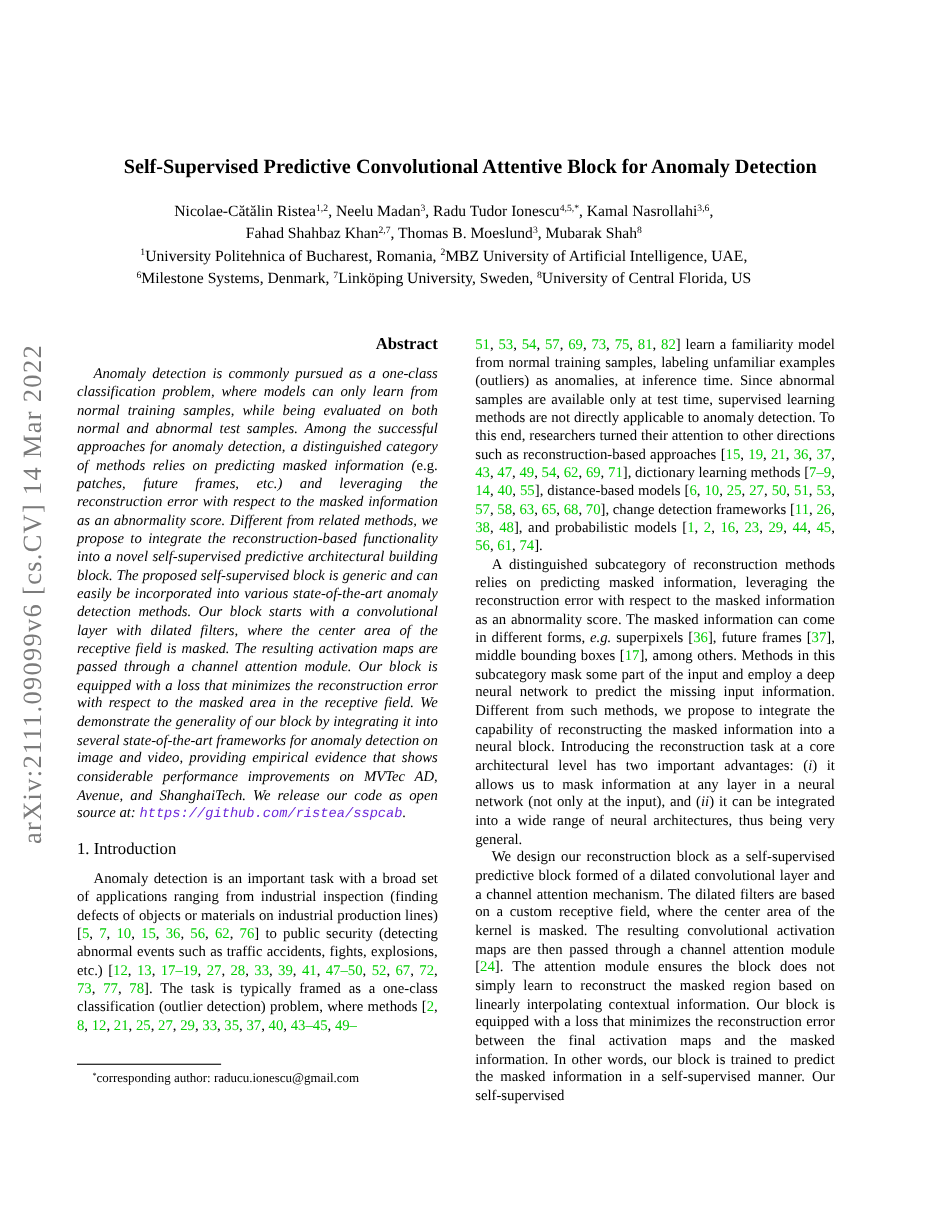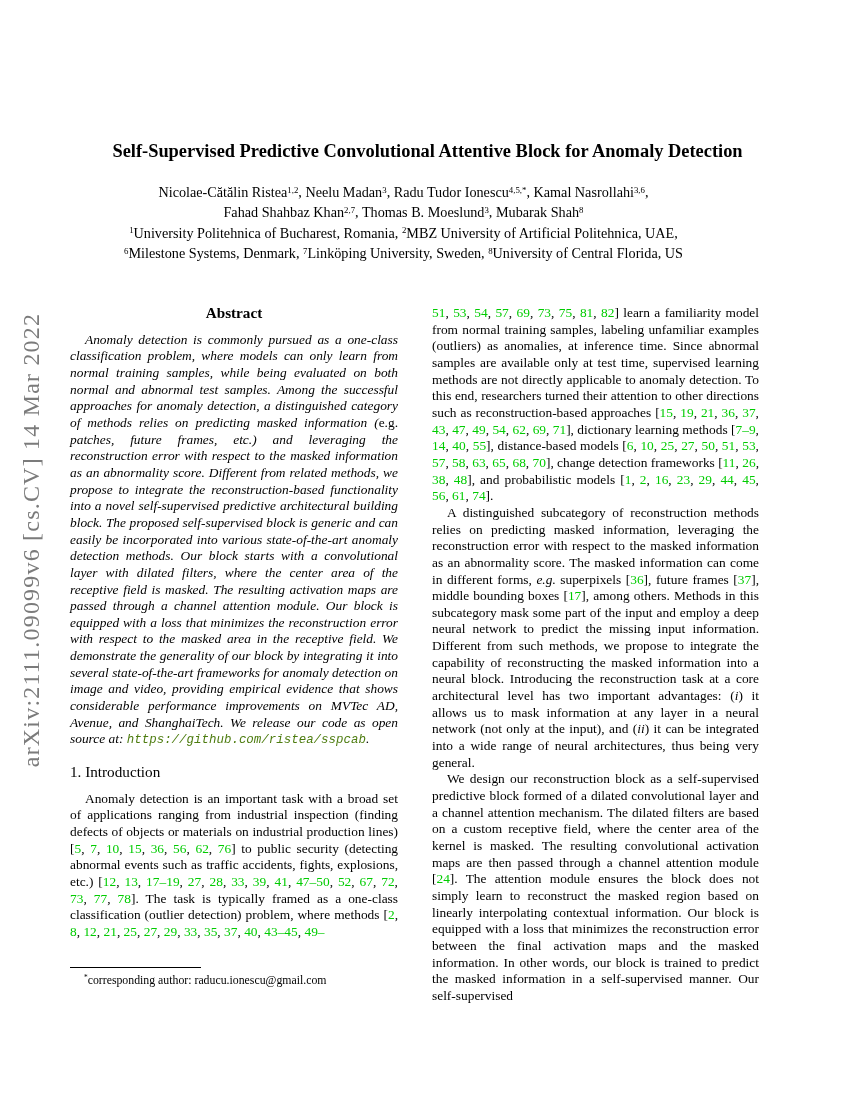--- a/index.html
+++ b/index.html
@@ -29,33 +29,33 @@
   .col { position:absolute; top:305px; width:328px; }
   .col-left  { left:70px;  height:700px; }
   .col-right { left:432px; width:327px; }
 
   .body-text { font-size:13.4px; line-height:16.66px; }
 
   p { margin:0; text-align:justify; text-indent:15px; hyphens:auto; }
   p.noindent { text-indent:0; }
 
   .abstract-heading {
-    font-weight:bold; font-size:15.2px; text-align:center; margin:0 0 10px 0;
+    font-weight:bold; font-size:15.2px; text-align:right; margin:0 0 10px 0;
   }
   .abstract-body { font-style:italic; }
 
   .section-heading {
     font-weight:normal; font-size:15.2px; margin:15px 0 10px 0; text-align:left;
   }
 
   sup { font-size:0.62em; line-height:0; vertical-align:baseline; position:relative; top:-0.5em; }
 
   .cite { color:#00cc00; }
   .link {
-    color:#4d7c0f; font-family:"Liberation Mono","DejaVu Sans Mono",monospace;
+    color:#6d28d9; font-family:"Liberation Mono","DejaVu Sans Mono",monospace;
     font-size:0.93em; word-break:break-all;
   }
   .it { font-style:italic; }
   .rm { font-style:normal; }
 
   .footnote { position:absolute; top:662px; left:0; width:100%; font-size:11.8px; line-height:14.5px; }
   .footnote-rule { width:131px; height:0; border-top:1px solid #000; margin-bottom:5px; }
   .footnote-text { text-indent:14px; text-align:left; }
 </style>
 </head>
@@ -65,21 +65,21 @@
 
   <div class="arxiv-stamp-anchor">
     <div class="arxiv-stamp">arXiv:2111.09099v6  [cs.CV]  14 Mar 2022</div>
   </div>
 
   <h1 class="paper-title">Self-Supervised Predictive Convolutional Attentive Block for Anomaly Detection</h1>
 
   <div class="authors">
     <div class="author-line"><span>Nicolae-Cătălin Ristea</span><sup>1,2</sup><span>, Neelu Madan</span><sup>3</sup><span>, Radu Tudor Ionescu</span><sup>4,5,*</sup><span>, Kamal Nasrollahi</span><sup>3,6</sup><span>,</span></div>
     <div class="author-line"><span>Fahad Shahbaz Khan</span><sup>2,7</sup><span>, Thomas B. Moeslund</span><sup>3</sup><span>, Mubarak Shah</span><sup>8</sup></div>
-    <div class="affil-line"><sup>1</sup><span>University Politehnica of Bucharest, Romania, </span><sup>2</sup><span>MBZ University of Artificial Politehnica, UAE,</span></div>
+    <div class="affil-line"><sup>1</sup><span>University Politehnica of Bucharest, Romania, </span><sup>2</sup><span>MBZ University of Artificial Intelligence, UAE,</span></div>
     <div class="affil-line"><sup>6</sup><span>Milestone Systems, Denmark, </span><sup>7</sup><span>Linköping University, Sweden, </span><sup>8</sup><span>University of Central Florida, US</span></div>
   </div>
 
   <div class="col col-left body-text">
     <div class="abstract-heading">Abstract</div>
     <p class="abstract-body"><span>Anomaly detection is commonly pursued as a one-class classification problem, where models can only learn from normal training samples, while being evaluated on both normal and abnormal test samples. Among the successful approaches for anomaly detection, a distinguished category of methods relies on predicting masked information (</span><span class="rm">e.g.</span><span> patches, future frames, etc.) and leveraging the reconstruction error with respect to the masked information as an abnormality score. Different from related methods, we propose to integrate the reconstruction-based functionality into a novel self-supervised predictive architectural building block. The proposed self-supervised block is generic and can easily be incorporated into various state-of-the-art anomaly detection methods. Our block starts with a convolutional layer with dilated filters, where the center area of the receptive field is masked. The resulting activation maps are passed through a channel attention module. Our block is equipped with a loss that minimizes the reconstruction error with respect to the masked area in the receptive field. We demonstrate the generality of our block by integrating it into several state-of-the-art frameworks for anomaly detection on image and video, providing empirical evidence that shows considerable performance improvements on MVTec AD, Avenue, and ShanghaiTech. We release our code as open source at: </span><span class="link">https://github.com/ristea/sspcab</span><span>.</span></p>
     <div class="section-heading">1. Introduction</div>
     <p><span>Anomaly detection is an important task with a broad set of applications ranging from industrial inspection (finding defects of objects or materials on industrial production lines) [</span><span class="cite">5</span><span>, </span><span class="cite">7</span><span>, </span><span class="cite">10</span><span>, </span><span class="cite">15</span><span>, </span><span class="cite">36</span><span>, </span><span class="cite">56</span><span>, </span><span class="cite">62</span><span>, </span><span class="cite">76</span><span>] to public security (detecting abnormal events such as traffic accidents, fights, explosions, etc.) [</span><span class="cite">12</span><span>, </span><span class="cite">13</span><span>, </span><span class="cite">17–19</span><span>, </span><span class="cite">27</span><span>, </span><span class="cite">28</span><span>, </span><span class="cite">33</span><span>, </span><span class="cite">39</span><span>, </span><span class="cite">41</span><span>, </span><span class="cite">47–50</span><span>, </span><span class="cite">52</span><span>, </span><span class="cite">67</span><span>, </span><span class="cite">72</span><span>, </span><span class="cite">73</span><span>, </span><span class="cite">77</span><span>, </span><span class="cite">78</span><span>]. The task is typically framed as a one-class classification (outlier detection) problem, where methods [</span><span class="cite">2</span><span>, </span><span class="cite">8</span><span>, </span><span class="cite">12</span><span>, </span><span class="cite">21</span><span>, </span><span class="cite">25</span><span>, </span><span class="cite">27</span><span>, </span><span class="cite">29</span><span>, </span><span class="cite">33</span><span>, </span><span class="cite">35</span><span>, </span><span class="cite">37</span><span>, </span><span class="cite">40</span><span>, </span><span class="cite">43–45</span><span>, </span><span class="cite">49–</span></p>
     <div class="footnote">
       <div class="footnote-rule"></div>

